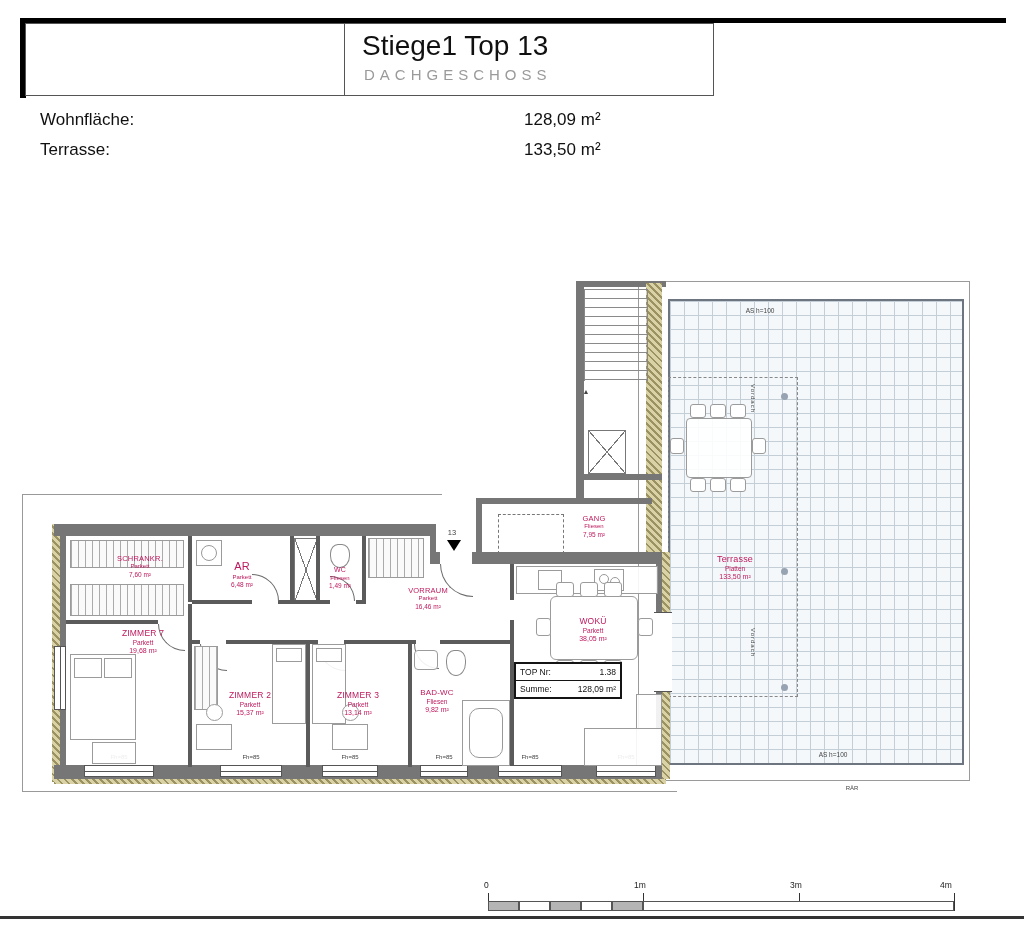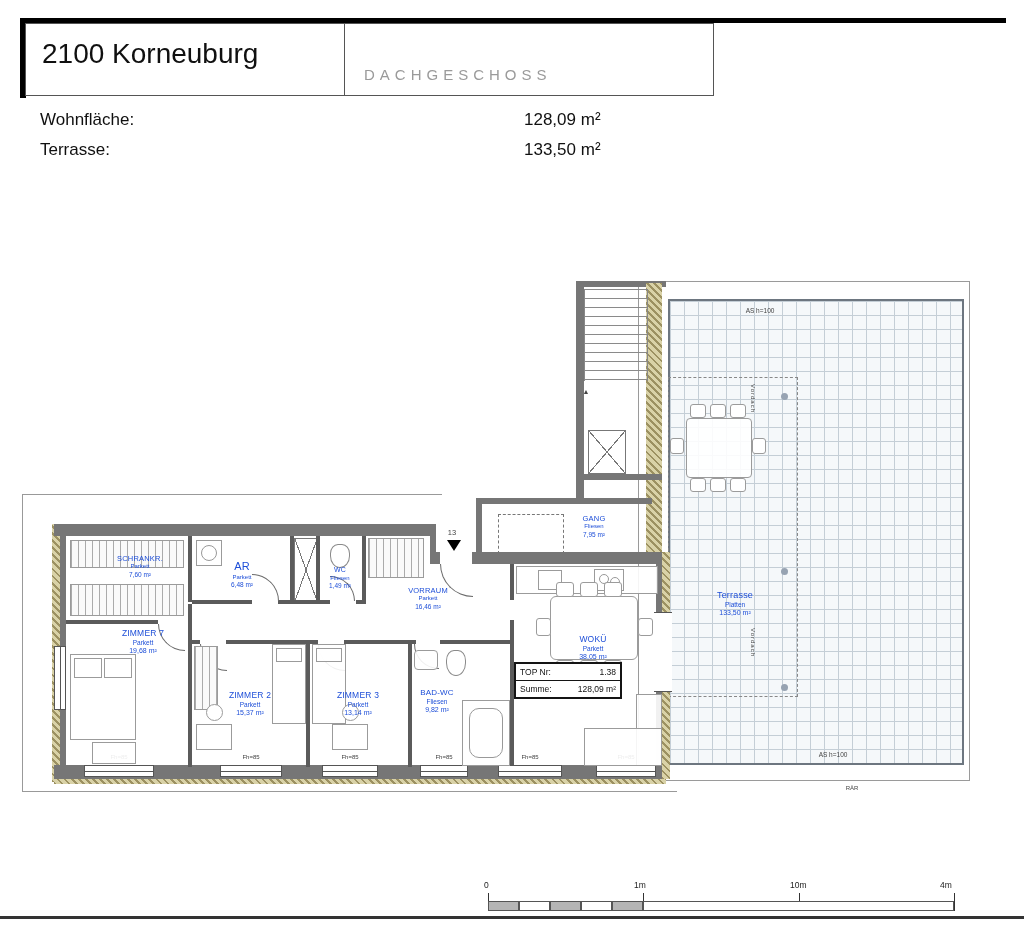--- a/index.html
+++ b/index.html
@@ -31,21 +31,21 @@
         repeating-linear-gradient(90deg,#ababab 0 1px,transparent 1px 7px) #fafafa;}
   .chair{border:1px solid #9b9b9b;border-radius:3px;background:#fff;}
   .arcDL{border:1px solid #6a6a6a;border-top:none;border-right:none;border-radius:0 0 0 100%;}
   .arcUR{border:1px solid #6a6a6a;border-bottom:none;border-left:none;border-radius:0 100% 0 0;}
   .win{background:#fff;border:1px solid #555;box-sizing:border-box;}
   .winline{position:absolute;left:0;right:0;top:50%;height:1px;background:#555;}
   .pdot{border-radius:50%;background:#97a3b2;}
   .dash{border:1.5px dashed #888;}
   .matdash{border:1px dashed #777;}
   
-  .rlabel{text-align:center;color:#1d4ed8;line-height:1.25;}
+  .rlabel{text-align:center;color:#be185d;line-height:1.25;}
   .rname{font-size:8.5px;letter-spacing:.2px;white-space:nowrap;}
   .rfloor{font-size:6.5px;white-space:nowrap;}
   .rarea{font-size:7px;white-space:nowrap;}
   .tiny{font-size:6.5px;color:#444;text-align:center;white-space:nowrap;}
   .vtext{writing-mode:vertical-rl;font-size:6px;color:#444;letter-spacing:1px;}
   .topbox{border:2px solid #141414;background:#fff;font-size:8.5px;color:#111;}
   .toprow{display:flex;justify-content:space-between;padding:1px 4px;height:14px;align-items:center;}
   .toprow+.toprow{border-top:1.5px solid #141414;}
   .sticklabel{font-size:8.5px;color:#222;white-space:nowrap;}
   .segGray{background:#b5b5b5;border:1px solid #555;box-sizing:border-box;}
@@ -55,21 +55,21 @@
 </style>
 </head>
 <body>
 
 <div class="page">
 
   <div class="abs" style="left:20px;top:18px;width:986px;height:5px;background:#000;"></div>
   <div class="abs" style="left:20px;top:18px;width:6px;height:80px;background:#000;"></div>
   <div class="abs cell" style="left:25px;top:23px;width:319px;height:71px;"></div>
   <div class="abs cell" style="left:344px;top:23px;width:368px;height:71px;"></div>
-  <div class="abs h1" style="left:42px;top:38px;">2100 Korneuburg</div>
+  <div class="abs h1" style="left:362px;top:30px;">Stiege1 Top 13</div>
   <div class="abs sub" style="left:364px;top:66px;">DACHGESCHOSS</div>
 
   <div class="abs sumlabel" style="left:40px;top:110px;">Wohnfläche:</div>
   <div class="abs sumvalue" style="left:524px;top:110px;">128,09 m²</div>
   <div class="abs sumlabel" style="left:40px;top:140px;">Terrasse:</div>
   <div class="abs sumvalue" style="left:524px;top:140px;">133,50 m²</div>
 
   <div class="abs thin" style="left:22px;top:494px;width:420px;height:1px;"></div>
   <div class="abs thin" style="left:22px;top:494px;width:1px;height:298px;"></div>
   <div class="abs thin" style="left:22px;top:791px;width:655px;height:1px;"></div>
@@ -90,21 +90,21 @@
   <div class="abs furn" style="left:686px;top:418px;width:64px;height:58px;border-radius:4px;"></div>
   <div class="abs chair" style="left:690px;top:404px;width:14px;height:12px;"></div>
   <div class="abs chair" style="left:710px;top:404px;width:14px;height:12px;"></div>
   <div class="abs chair" style="left:730px;top:404px;width:14px;height:12px;"></div>
   <div class="abs chair" style="left:690px;top:478px;width:14px;height:12px;"></div>
   <div class="abs chair" style="left:710px;top:478px;width:14px;height:12px;"></div>
   <div class="abs chair" style="left:730px;top:478px;width:14px;height:12px;"></div>
   <div class="abs chair" style="left:670px;top:438px;width:12px;height:14px;"></div>
   <div class="abs chair" style="left:752px;top:438px;width:12px;height:14px;"></div>
 
-  <div class="abs rlabel" style="left:690px;top:554px;width:90px;margin-top:36px;">
+  <div class="abs rlabel" style="left:690px;top:554px;width:90px;">
     <div class="rname" style="font-size:9px;">Terrasse</div>
     <div class="rfloor">Platten</div>
     <div class="rarea">133,50 m²</div>
   </div>
 
   <div class="abs wall" style="left:576px;top:281px;width:90px;height:6px;"></div>
   <div class="abs wall" style="left:576px;top:283px;width:8px;height:106px;"></div>
   <div class="abs olive" style="left:646px;top:283px;width:16px;height:276px;"></div>
   <div class="abs stairs" style="left:584px;top:289px;width:62px;height:92px;"></div>
   <div class="abs wall" style="left:576px;top:389px;width:8px;height:112px;"></div>
@@ -274,42 +274,42 @@
   </div>
   <div class="abs furn" style="left:550px;top:596px;width:86px;height:62px;border-radius:6px;"></div>
   <div class="abs chair" style="left:556px;top:582px;width:16px;height:13px;"></div>
   <div class="abs chair" style="left:580px;top:582px;width:16px;height:13px;"></div>
   <div class="abs chair" style="left:604px;top:582px;width:16px;height:13px;"></div>
   <div class="abs chair" style="left:556px;top:660px;width:16px;height:13px;"></div>
   <div class="abs chair" style="left:580px;top:660px;width:16px;height:13px;"></div>
   <div class="abs chair" style="left:604px;top:660px;width:16px;height:13px;"></div>
   <div class="abs chair" style="left:536px;top:618px;width:13px;height:16px;"></div>
   <div class="abs chair" style="left:638px;top:618px;width:13px;height:16px;"></div>
-  <div class="abs rlabel" style="left:552px;top:634px;width:82px;">
+  <div class="abs rlabel" style="left:552px;top:616px;width:82px;">
     <div class="rname">WOKÜ</div>
     <div class="rfloor">Parkett</div>
     <div class="rarea">38,05 m²</div>
   </div>
   <div class="abs furn" style="left:636px;top:694px;width:24px;height:70px;"></div>
   <div class="abs furn" style="left:584px;top:728px;width:76px;height:36px;"></div>
 
   <div class="abs topbox" style="left:514px;top:662px;width:104px;">
     <div class="toprow">
       <span>TOP Nr:</span>
       <span>1.38</span>
     </div>
     <div class="toprow">
       <span>Summe:</span>
       <span>128,09 m²</span>
     </div>
   </div>
 
   <div class="abs sticklabel" style="left:484px;top:880px;">0</div>
   <div class="abs sticklabel" style="left:634px;top:880px;">1m</div>
-  <div class="abs sticklabel" style="left:790px;top:880px;">10m</div>
+  <div class="abs sticklabel" style="left:790px;top:880px;">3m</div>
   <div class="abs sticklabel" style="left:940px;top:880px;">4m</div>
   <div class="abs tick" style="left:488px;top:893px;width:1px;height:18px;"></div>
   <div class="abs tick" style="left:643px;top:893px;width:1px;height:18px;"></div>
   <div class="abs tick" style="left:799px;top:893px;width:1px;height:18px;"></div>
   <div class="abs tick" style="left:954px;top:893px;width:1px;height:18px;"></div>
   <div class="abs segGray" style="left:488px;top:901px;width:31px;height:10px;"></div>
   <div class="abs segWhite" style="left:519px;top:901px;width:31px;height:10px;"></div>
   <div class="abs segGray" style="left:550px;top:901px;width:31px;height:10px;"></div>
   <div class="abs segWhite" style="left:581px;top:901px;width:31px;height:10px;"></div>
   <div class="abs segGray" style="left:612px;top:901px;width:31px;height:10px;"></div>

